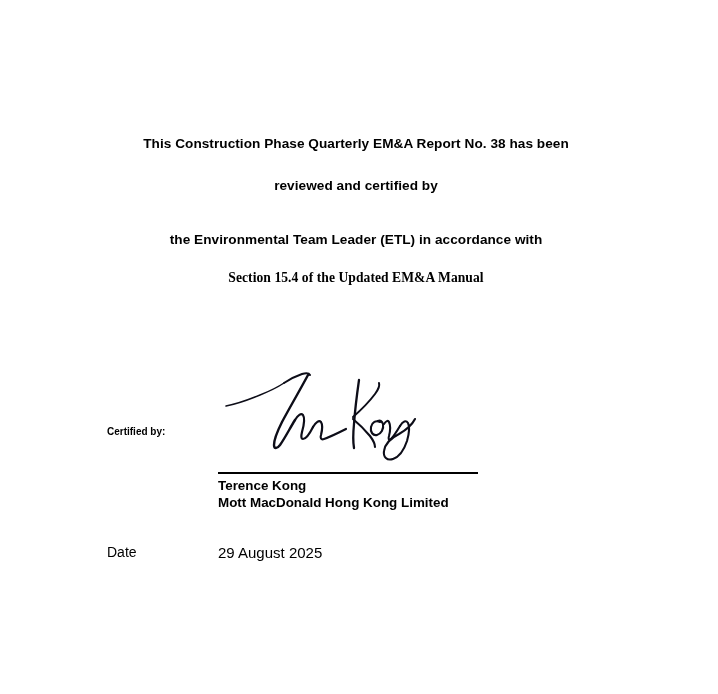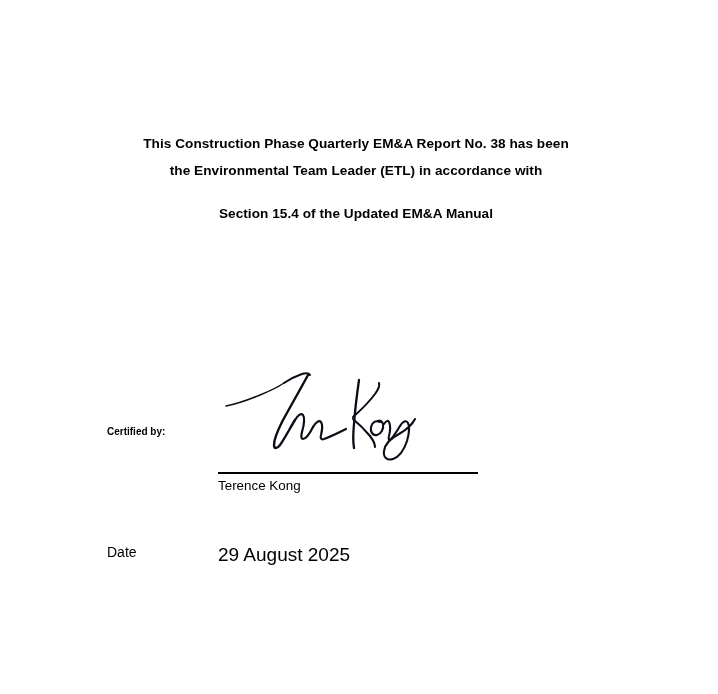--- a/index.html
+++ b/index.html
@@ -31,22 +31,22 @@
   }
   .statement-line {
     font-size: 13.6px;
     font-weight: bold;
     letter-spacing: 0.05px;
     line-height: 1;
     color: #000000;
   }
   .statement-line.l1 { margin-top: 11px; }
   .statement-line.l2 { margin-top: 28px; }
-  .statement-line.l3 { margin-top: 13px; }
-  .statement-line.l4 { margin-top: 30px; }
+  .statement-line.l3 { margin-top: 41px; }
+  .statement-line.l4 { margin-top: 24px; font-family: Liberation Serif, serif; }
 
   
   .certified-label {
     position: absolute;
     left: 107px;
     top: 427px;
     font-size: 10px;
     font-weight: bold;
     line-height: 1;
     white-space: nowrap;
@@ -75,53 +75,54 @@
 
   
   .signatory {
     position: absolute;
     left: 218px;
     top: 478px;
     width: 330px;
   }
   .signatory-line {
     font-size: 13.4px;
-    font-weight: normal;
+    font-weight: bold;
     line-height: 16.6px;
     white-space: nowrap;
     color: #000000;
   }
 
   
   .date-label {
     position: absolute;
     left: 107px;
     top: 545px;
     font-size: 14px;
     font-weight: normal;
     line-height: 1;
     white-space: nowrap;
   }
   .date-value {
     position: absolute;
     left: 218px;
     top: 545px;
-    font-size: 19px;
+    font-size: 15px;
     font-weight: normal;
     line-height: 1;
     white-space: nowrap;
   }
 </style>
 </head>
 <body>
 
 <div class="page">
 
   <div class="statement">
     <div class="statement-line l1">This Construction Phase Quarterly EM&amp;A Report No. 38 has been</div>
+    <div class="statement-line l2">reviewed and certified by</div>
     <div class="statement-line l3">the Environmental Team Leader (ETL) in accordance with</div>
     <div class="statement-line l4">Section 15.4 of the Updated EM&amp;A Manual</div>
   </div>
 
   <div class="certified-label">Certified by:</div>
 
   <div class="signature">
     <svg viewBox="0 0 205 100" xmlns="http://www.w3.org/2000/svg" fill="none" stroke="#0d0d18" stroke-linecap="round" stroke-linejoin="round">
 
       <path d="M6 44 C16 42 28 38 40 33 C50 29 58 25 64 21" stroke-width="1.5"></path>
@@ -152,18 +153,19 @@
       <path d="M180 64 C183 59 186 58 188 61 C190 65 189 72 187 79
                C184 88 179 95 173 97 C167 99 163 95 164 89
                C165 82 171 76 179 72 C186 68 192 63 195 57" stroke-width="2.1"></path>
     </svg>
   </div>
 
   <div class="signature-rule"></div>
 
   <div class="signatory">
     <div class="signatory-line">Terence Kong</div>
+    <div class="signatory-line">Mott MacDonald Hong Kong Limited</div>
   </div>
 
   <div class="date-label">Date</div>
   <div class="date-value">29 August 2025</div>
 
 </div>
 
 </body></html>

